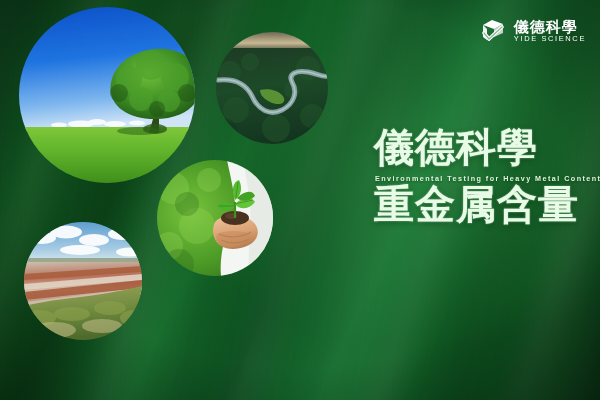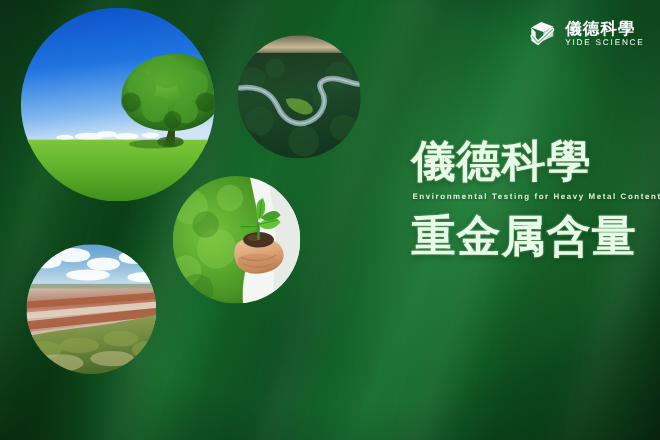--- a/index.html
+++ b/index.html
@@ -134,21 +134,21 @@
     font-weight: bold;
     font-size: 40px;
     line-height: 1.08;
     letter-spacing: 1px;
     color: #e8fbe6;
     text-shadow:
       0 0 2px rgba(210,255,205,0.55),
       0 2px 6px rgba(0,40,10,0.45);
     white-space: nowrap;
   }
-  #title-line-2 { margin-top: 11px; }
+  #title-line-2 { }
   .subtitle {
     font-family: "Liberation Sans", sans-serif;
     font-size: 7.2px;
     font-weight: bold;
     letter-spacing: 1.45px;
     color: #dff7dc;
     white-space: nowrap;
     margin: 5px 0 0 1px;
     text-shadow: 0 1px 2px rgba(0,35,10,0.45);
   }

